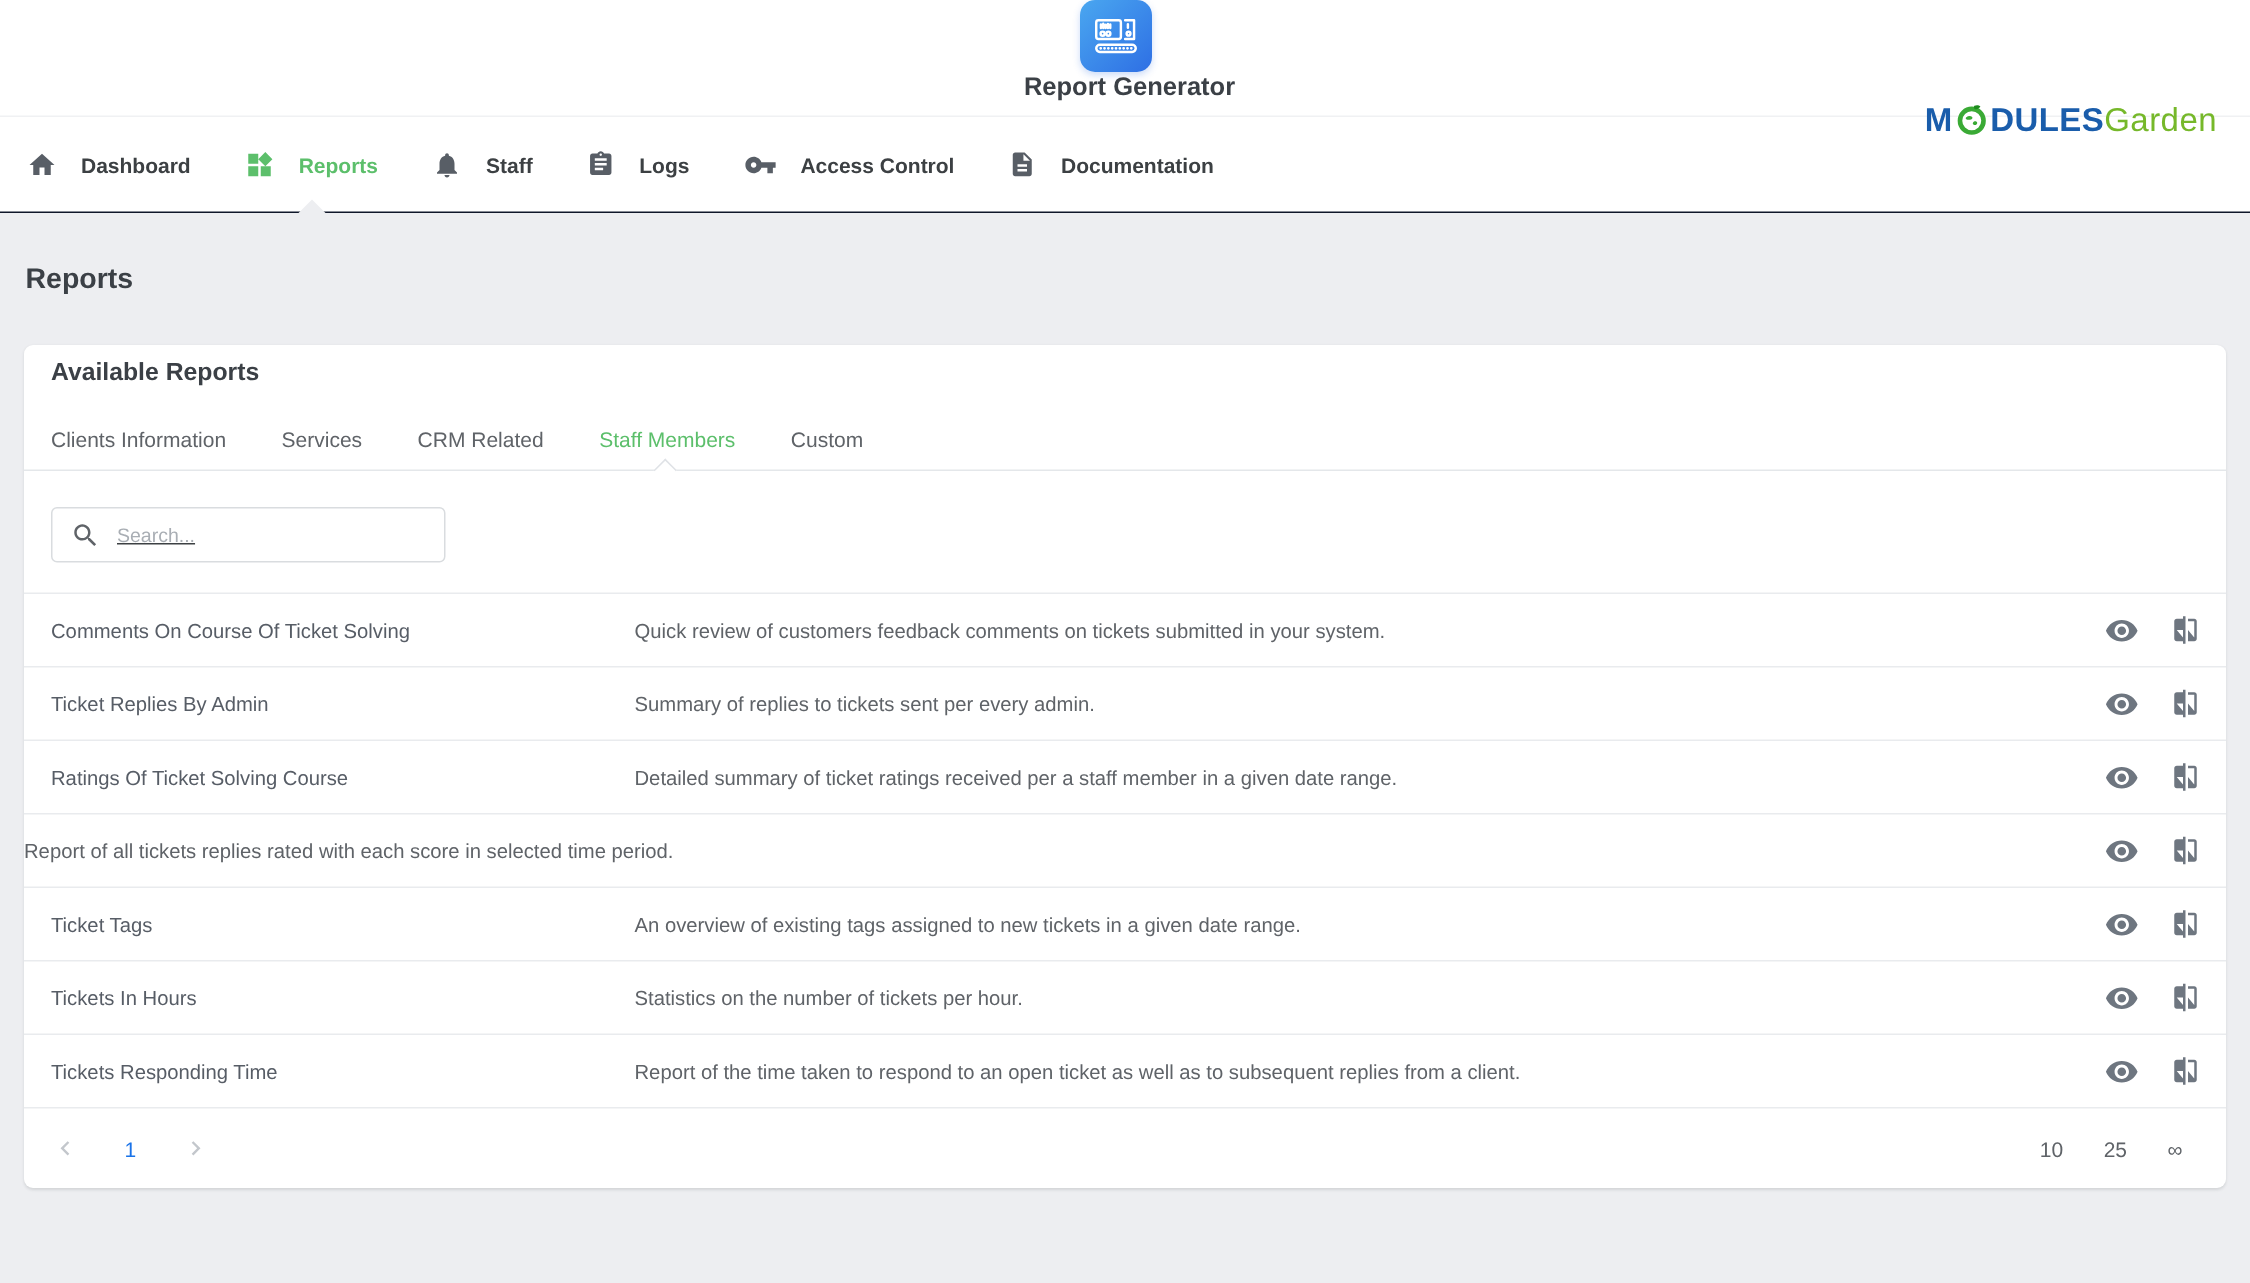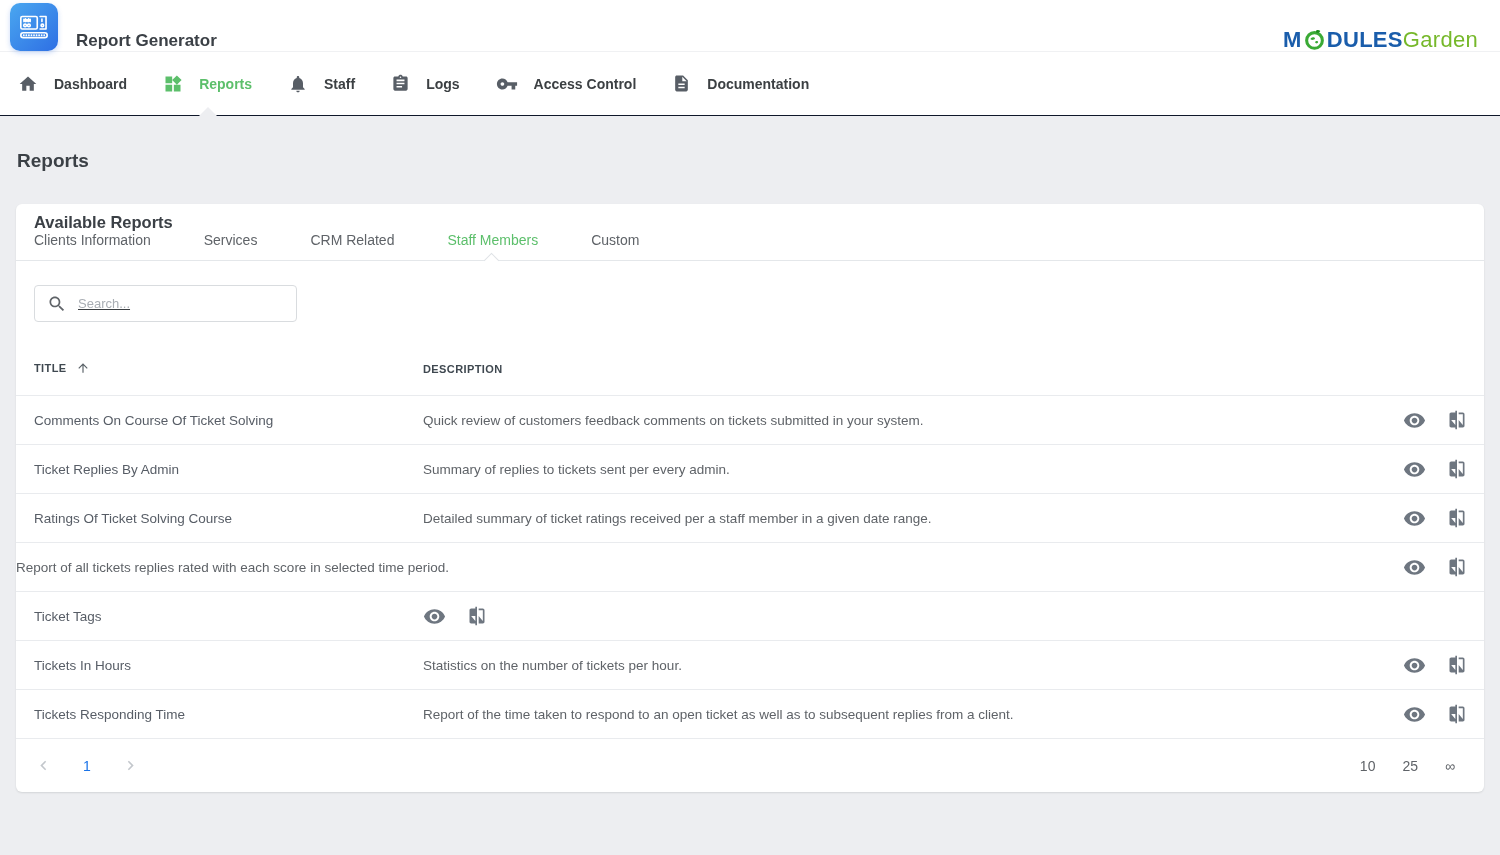--- a/index.html
+++ b/index.html
@@ -1,21 +1,21 @@
 <!DOCTYPE html>
 <html><head>
 <meta charset="utf-8">
 <style>
   * { margin:0; padding:0; box-sizing:border-box; }
   html,body { width:1500px; height:855px; overflow:hidden; background:#edeef1;
     font-family:"Liberation Sans", sans-serif; }
 
   
-  .topbar { height:52px; background:#fff; display:flex; align-items:flex-end;
-    padding:0 22px 0 10px; border-bottom:1px solid #f0f1f3; }
+  .topbar { height:78px; background:#fff; display:flex; align-items:center;
+    padding:0 22px 0 10px; border-bottom:1px solid #f0f1f3;flex-direction:column; }
   .app-logo { width:48px; height:48px; border-radius:10px; flex:0 0 auto;
     background:linear-gradient(135deg,#4aa7f0,#2e6fe4);
     display:flex; align-items:center; justify-content:center;
     box-shadow:0 2px 5px rgba(46,111,228,.25); }
   .app-title { margin-left:18px; font-size:17px; font-weight:bold; color:#3b4046; }
   .brand { margin-left:auto; display:flex; align-items:center; font-size:22px; line-height:1; }
   .brand .b-blue { color:#1a5dab; font-weight:bold; letter-spacing:.3px; }
   .brand .b-green { color:#76b82a; font-weight:normal; letter-spacing:.3px; }
   .brand svg { margin:0 1px; display:block; }
 
@@ -33,21 +33,21 @@
     border-bottom:9px solid #edeef1; }
 
   
   .content { height:721px; }
   .page-title { padding:34px 17px 32px; font-size:19px; font-weight:bold; color:#3b4046; }
 
   .card { margin:0 16px; background:#fff; border-radius:6px;
     box-shadow:0 1px 2px rgba(60,64,67,.14); }
   .card-header { padding:9px 18px 0; font-size:16.5px; font-weight:bold; color:#3b4046; }
 
-  .tabs { display:flex; gap:53px; padding:0 18px;
+  .tabs { display:flex; gap:37px; margin-top:27px; padding:0 18px;
     border-bottom:1px solid #e4e7ea; }
   .tab { position:relative; padding:0 0 12px; font-size:14px; color:#5f6368; cursor:pointer; }
   .tab.active { color:#5cbf6b; }
   .tab.active::after { content:""; position:absolute; left:50%; bottom:-6px;
     width:10px; height:10px; margin-left:-7px; background:#fff;
     border-left:1px solid #dfe2e6; border-top:1px solid #dfe2e6;
     transform:rotate(45deg); }
 
   .search-box { display:flex; align-items:center; margin:24px 18px 20px;
     width:263px; height:37px; border:1px solid #d9dcdf; border-radius:4px; background:#fff; }
@@ -167,33 +167,20 @@
       <div class="tab">Custom</div>
     </div>
 
     <div class="search-box">
       <svg width="20" height="20" viewBox="0 0 24 24">
         <path d="M15.5 14h-.79l-.28-.27C15.41 12.59 16 11.11 16 9.5 16 5.91 13.09 3 9.5 3S3 5.91 3 9.5 5.91 16 9.5 16c1.61 0 3.09-.59 4.23-1.57l.27.28v.79l5 4.99L20.49 19l-4.99-5zm-6 0C7.01 14 5 11.99 5 9.5S7.01 5 9.5 5 14 7.01 14 9.5 11.99 14 9.5 14z"></path>
         </svg>
       <input type="text" placeholder="Search..." style="">
     </div>
 
-    <div class="thead">
-      <div class="col-title">
-        <span class="th">TITLE</span>
-        <span class="sort-arrow">
-          <svg width="14" height="14" viewBox="0 0 24 24">
-            <path d="M4 12l1.41 1.41L11 7.83V20h2V7.83l5.58 5.58L20 12l-8-8-8 8z"></path>
-            </svg>
-        </span>
-      </div>
-      <div class="col-desc">
-        <span class="th">DESCRIPTION</span>
-      </div>
-    </div>
 
     <div>
         <div class="trow">
     <div class="cell-title">Comments On Course Of Ticket Solving</div>
     <div class="cell-desc">Quick review of customers feedback comments on tickets submitted in your system.</div>
     <div class="cell-actions">
       <span class="icon-btn">
         <svg width="23" height="23" viewBox="0 0 24 24">
           <path d="M12 4.5C7 4.5 2.73 7.61 1 12c1.73 4.39 6 7.5 11 7.5s9.27-3.11 11-7.5c-1.73-4.39-6-7.5-11-7.5zM12 17c-2.76 0-5-2.24-5-5s2.24-5 5-5 5 2.24 5 5-2.24 5-5 5zm0-8c-1.66 0-3 1.34-3 3s1.34 3 3 3 3-1.34 3-3-1.34-3-3-3z"></path>
               </svg>
@@ -247,20 +234,21 @@
       </span>
       <span class="icon-btn">
         <svg width="20" height="20" viewBox="0 0 24 24">
           <path d="M10 3H5c-1.1 0-2 .9-2 2v14c0 1.1.9 2 2 2h5v2h2V1h-2v2zm0 15-5-6h5v6zm9-15h-5v2h5v13l-5-6v9h5c1.1 0 2-.9 2-2V5c0-1.1-.9-2-2-2z"></path>
               </svg>
       </span>
     </div>
   </div>
         <div class="trow">
     <div class="cell-title">Ticket Tags</div>
+    <div class="cell-desc">An overview of existing tags assigned to new tickets in a given date range.</div>
     <div class="cell-actions">
       <span class="icon-btn">
         <svg width="23" height="23" viewBox="0 0 24 24">
           <path d="M12 4.5C7 4.5 2.73 7.61 1 12c1.73 4.39 6 7.5 11 7.5s9.27-3.11 11-7.5c-1.73-4.39-6-7.5-11-7.5zM12 17c-2.76 0-5-2.24-5-5s2.24-5 5-5 5 2.24 5 5-2.24 5-5 5zm0-8c-1.66 0-3 1.34-3 3s1.34 3 3 3 3-1.34 3-3-1.34-3-3-3z"></path>
               </svg>
       </span>
       <span class="icon-btn">
         <svg width="20" height="20" viewBox="0 0 24 24">
           <path d="M10 3H5c-1.1 0-2 .9-2 2v14c0 1.1.9 2 2 2h5v2h2V1h-2v2zm0 15-5-6h5v6zm9-15h-5v2h5v13l-5-6v9h5c1.1 0 2-.9 2-2V5c0-1.1-.9-2-2-2z"></path>
               </svg>

